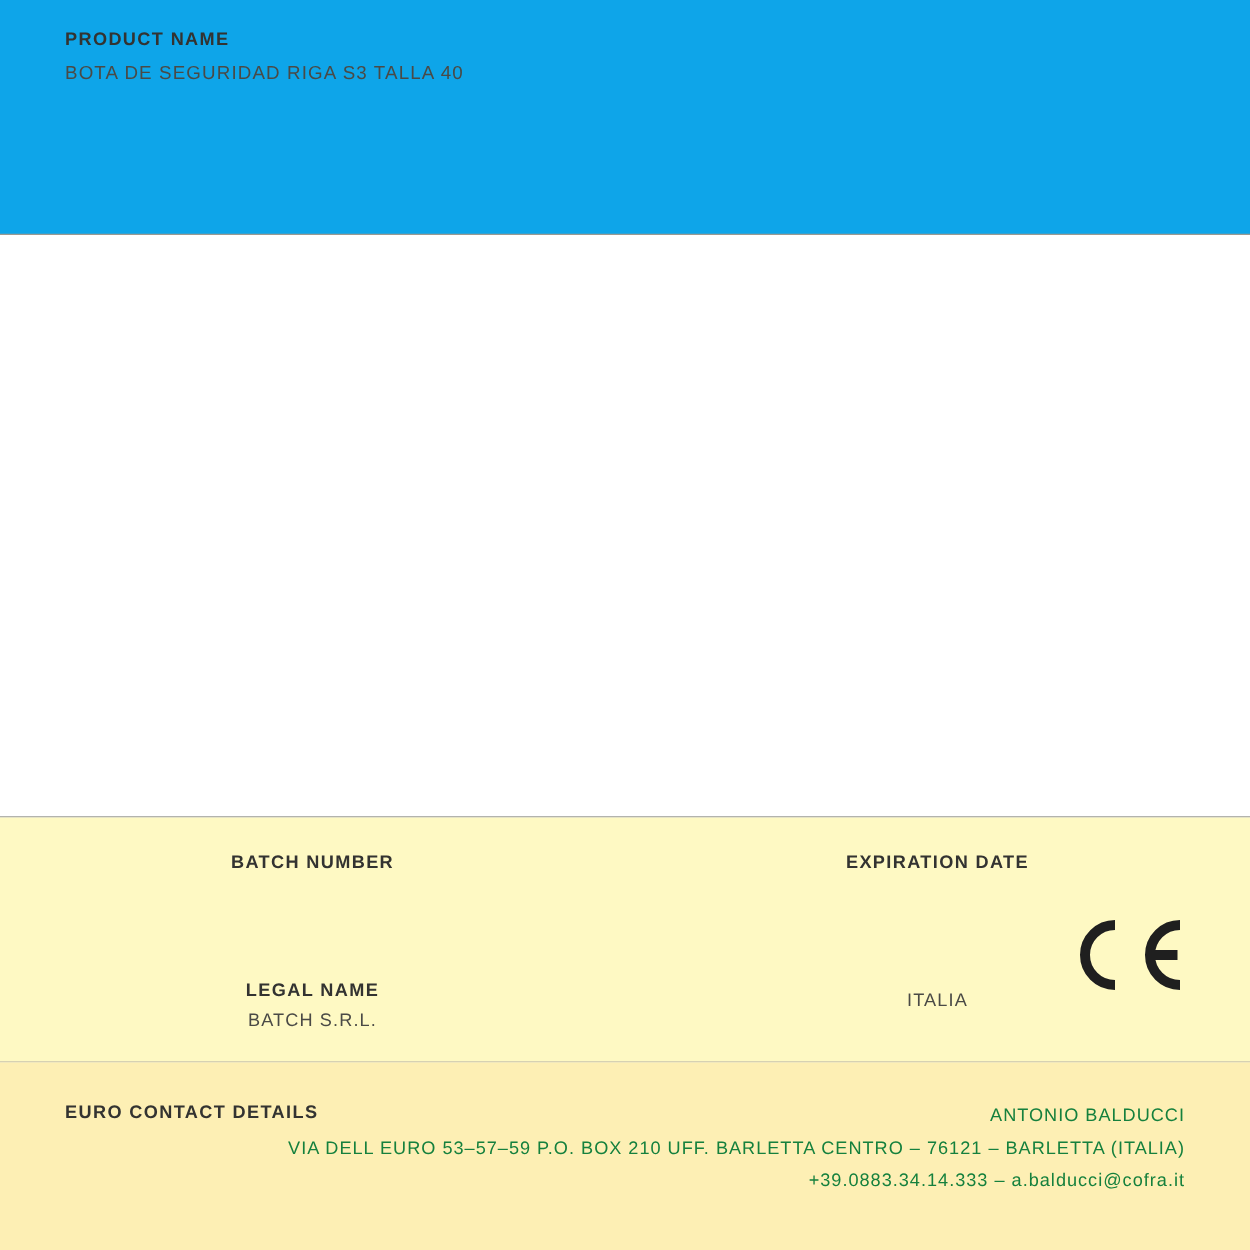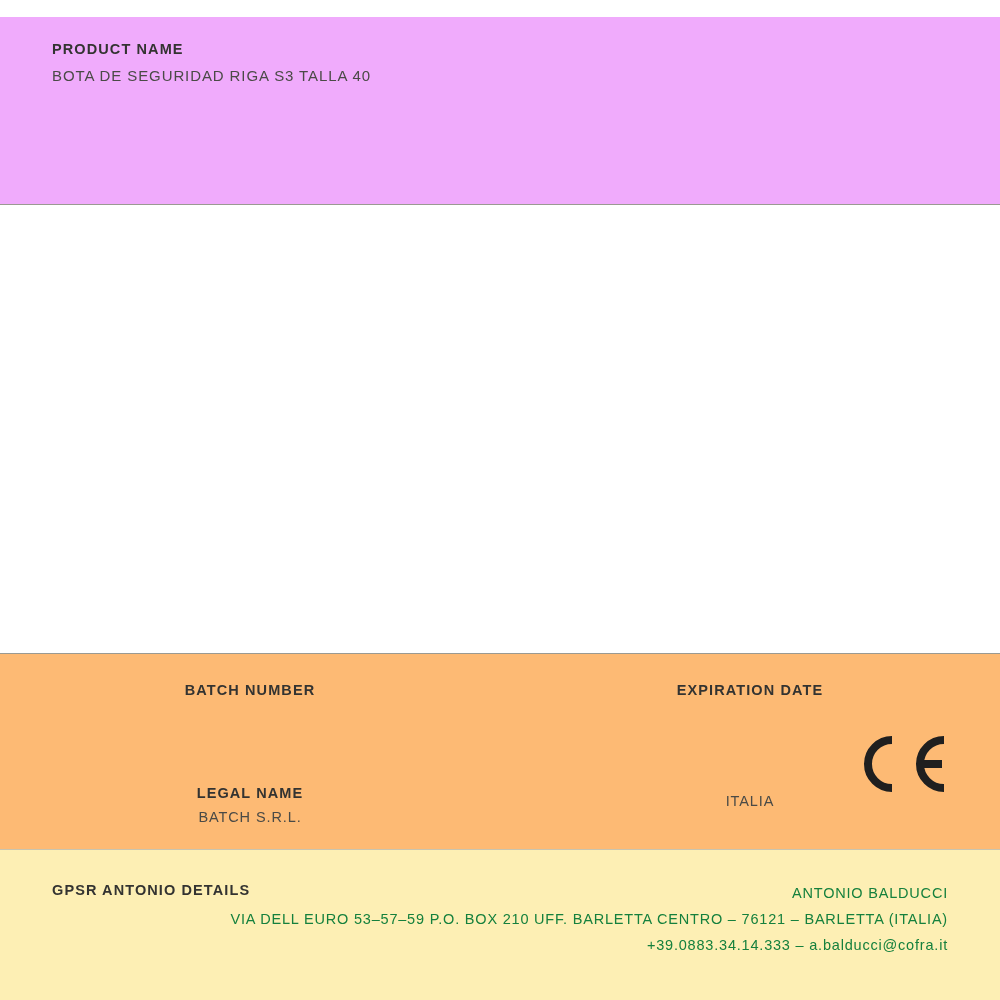--- a/index.html
+++ b/index.html
@@ -17,26 +17,25 @@
   .sheet {
     position: relative;
     width: 1000px;
     height: 1000px;
     display: flex;
     flex-direction: column;
   }
 
   
   .top-block {
-    background: #f0abfc;
+    background: #0ea5e9;
     height: 188px;
     box-sizing: border-box;
     padding: 24px 52px 0 52px;
     position: relative;
-    margin-top: 17px;
   }
   .top-block::after {
     content: "";
     position: absolute;
     left: 0; right: 0; bottom: 0;
     height: 1px;
     background: #9a9a92;
   }
   .field-label {
     font-size: 14.5px;
@@ -63,21 +62,21 @@
   .image-area::after {
     content: "";
     position: absolute;
     left: 0; right: 0; bottom: 0;
     height: 1px;
     background: #9a9a92;
   }
 
   
   .info-block {
-    background: #fdba74;
+    background: #fef9c3;
     height: 196px;
     box-sizing: border-box;
     position: relative;
     padding-top: 28px;
   }
   .info-block::after {
     content: "";
     position: absolute;
     left: 0; right: 0; bottom: 0;
     height: 1px;
@@ -183,21 +182,21 @@
     <div class="ce-mark">
       <svg width="90" height="64" viewBox="0 0 90 64" xmlns="http://www.w3.org/2000/svg">
         <path d="M34 8 A24 24 0 1 0 34 56" fill="none" stroke="#1f1f1f" stroke-width="8"></path>
         <path d="M86 8 A24 24 0 1 0 86 56" fill="none" stroke="#1f1f1f" stroke-width="8"></path>
         <rect x="62" y="28" width="22" height="8" fill="#1f1f1f"></rect>
       </svg>
     </div>
   </div>
 
   <div class="footer-block">
-    <div class="footer-title">GPSR ANTONIO DETAILS</div>
+    <div class="footer-title">EURO CONTACT DETAILS</div>
     <div class="footer-lines">
       <div>ANTONIO BALDUCCI</div>
       <div>VIA DELL EURO 53–57–59 P.O. BOX 210 UFF. BARLETTA CENTRO – 76121 – BARLETTA (ITALIA)</div>
       <div>+39.0883.34.14.333 – a.balducci@cofra.it</div>
     </div>
   </div>
 
 </div>
 
 </body></html>

